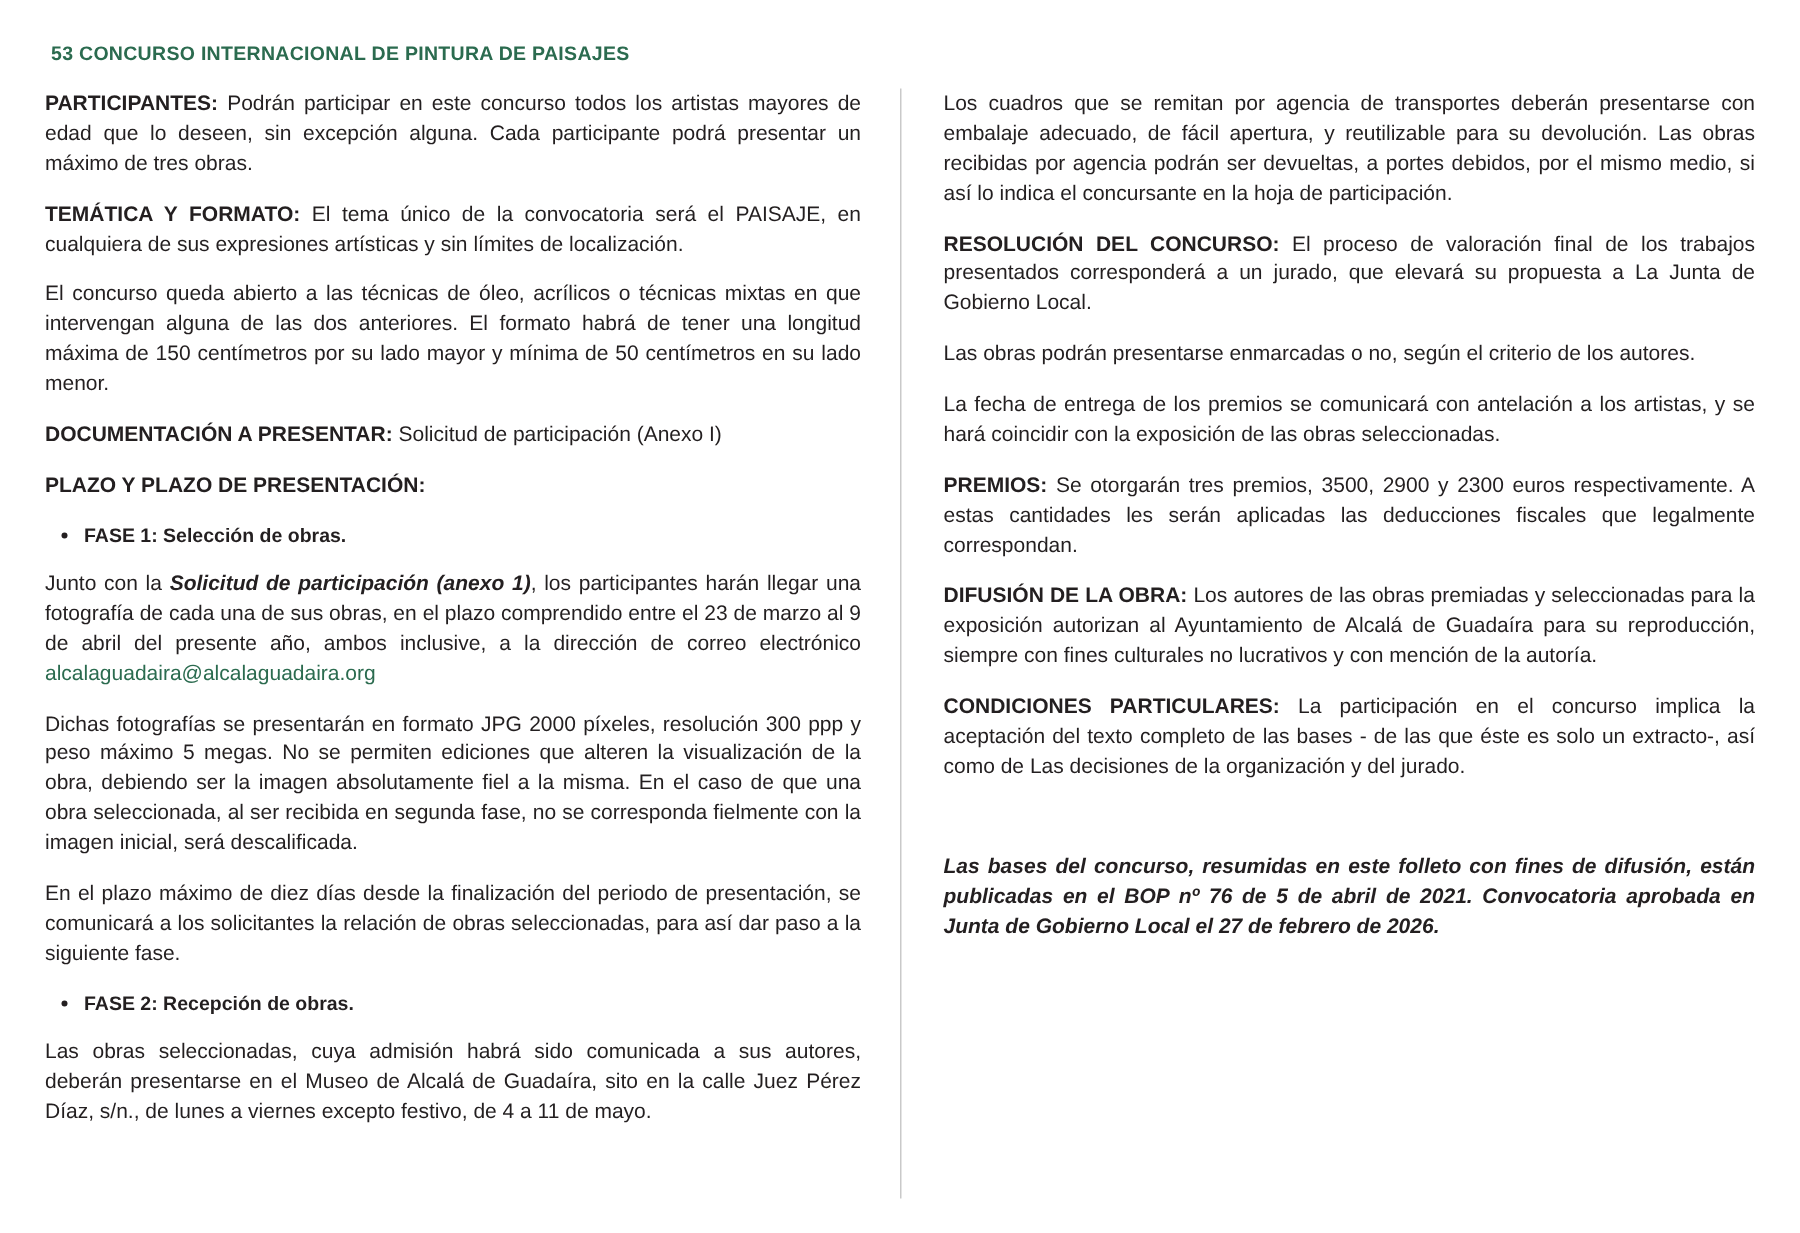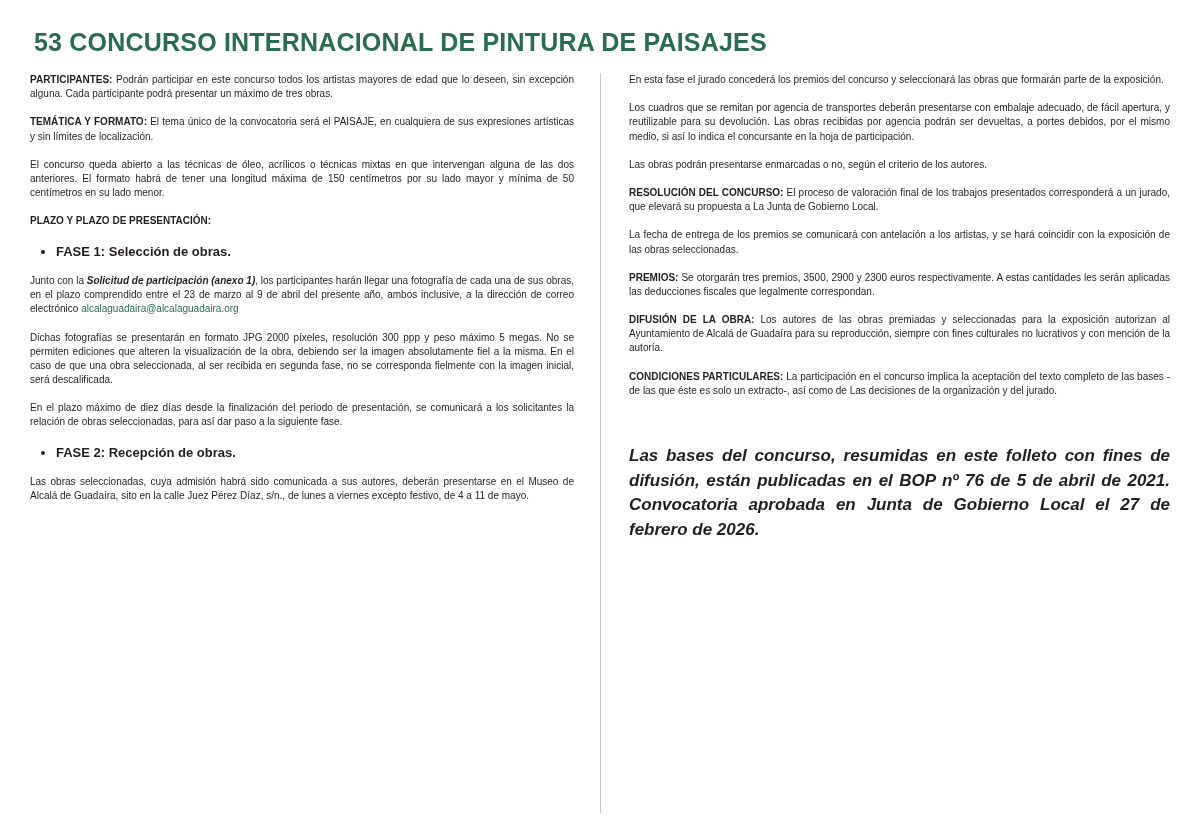--- a/index.html
+++ b/index.html
@@ -15,21 +15,21 @@
   }
   .page {
     position: relative;
     width: 1200px;
     height: 822px;
     box-sizing: border-box;
     padding: 26px 30px 10px 30px;
   }
   .doc-title {
     color: #2b6b4f;
-    font-size: 25px;
+    font-size: 13px;
     font-weight: bold;
     letter-spacing: 0.2px;
     margin: 2px 0 16px 4px;
   }
   .columns {
     display: flex;
     gap: 0;
     align-items: flex-start;
   }
   .col {
@@ -44,21 +44,21 @@
     align-self: stretch;
     background: #c9c9c9;
     min-height: 740px;
   }
   .col-right {
     width: 569px;
     padding-left: 28px;
   }
   p {
     margin: 0 0 14px 0;
-    font-size: 10px;
+    font-size: 14px;
     line-height: 1.42;
     text-align: justify;
     color: #231f20;
   }
   .lead {
     font-weight: bold;
   }
   .bullet-list {
     margin: 0 0 13px 0;
     padding-left: 26px;
@@ -73,21 +73,21 @@
   .italic-bold {
     font-style: italic;
     font-weight: bold;
   }
   .link {
     color: #2b6b4f;
     text-decoration: none;
   }
   .footer-note {
     margin-top: 46px;
-    font-size: 17px;
+    font-size: 14px;
     line-height: 1.45;
     font-style: italic;
     font-weight: bold;
     text-align: justify;
     color: #231f20;
   }
 </style>
 </head>
 <body>
 
@@ -98,20 +98,21 @@
   <div class="columns">
 
     <div class="col col-left">
 
       <p><span class="lead">PARTICIPANTES:</span><span> Podrán participar en este concurso todos los artistas mayores de edad que lo deseen, sin excepción alguna. Cada participante podrá presentar un máximo de tres obras.</span></p>
 
       <p><span class="lead">TEMÁTICA Y FORMATO:</span><span> El tema único de la convocatoria será el PAISAJE, en cualquiera de sus expresiones artísticas y sin límites de localización.</span></p>
 
       <p>El concurso queda abierto a las técnicas de óleo, acrílicos o técnicas mixtas en que intervengan alguna de las dos anteriores. El formato habrá de tener una longitud máxima de 150 centímetros por su lado mayor y mínima de 50 centímetros en su lado menor.</p>
 
+      <p><span class="lead">DOCUMENTACIÓN A PRESENTAR:</span><span> Solicitud de participación (Anexo I)</span></p>
 
       <p><span class="lead">PLAZO Y PLAZO DE PRESENTACIÓN:</span></p>
 
       <ul class="bullet-list">
         <li>FASE 1: Selección de obras.</li>
       </ul>
 
       <p><span>Junto con la </span><span class="italic-bold">Solicitud de participación (anexo 1)</span><span>, los participantes harán llegar una fotografía de cada una de sus obras, en el plazo comprendido entre el 23 de marzo al 9 de abril del presente año, ambos inclusive, a la dirección de correo electrónico </span><span class="link">alcalaguadaira@alcalaguadaira.org</span></p>
 
       <p>Dichas fotografías se presentarán en formato JPG 2000 píxeles, resolución 300 ppp y peso máximo 5 megas. No se permiten ediciones que alteren la visualización de la obra, debiendo ser la imagen absolutamente fiel a la misma. En el caso de que una obra seleccionada, al ser recibida en segunda fase, no se corresponda fielmente con la imagen inicial, será descalificada.</p>
@@ -123,27 +124,26 @@
       </ul>
 
       <p>Las obras seleccionadas, cuya admisión habrá sido comunicada a sus autores, deberán presentarse en el Museo de Alcalá de Guadaíra, sito en la calle Juez Pérez Díaz, s/n., de lunes a viernes excepto festivo, de 4 a 11 de mayo.</p>
 
     </div>
 
     <div class="col-divider"></div>
 
     <div class="col col-right">
 
-      <p>En esta fase el jurado concederá los premios del concurso y seleccionará las obras que formarán parte de la exposición.</p>
 
       <p>Los cuadros que se remitan por agencia de transportes deberán presentarse con embalaje adecuado, de fácil apertura, y reutilizable para su devolución. Las obras recibidas por agencia podrán ser devueltas, a portes debidos, por el mismo medio, si así lo indica el concursante en la hoja de participación.</p>
 
+      <p><span class="lead">RESOLUCIÓN DEL CONCURSO:</span><span> El proceso de valoración final de los trabajos presentados corresponderá a un jurado, que elevará su propuesta a La Junta de Gobierno Local.</span></p>
+
       <p>Las obras podrán presentarse enmarcadas o no, según el criterio de los autores.</p>
-
-      <p><span class="lead">RESOLUCIÓN DEL CONCURSO:</span><span> El proceso de valoración final de los trabajos presentados corresponderá a un jurado, que elevará su propuesta a La Junta de Gobierno Local.</span></p>
 
       <p>La fecha de entrega de los premios se comunicará con antelación a los artistas, y se hará coincidir con la exposición de las obras seleccionadas.</p>
 
       <p><span class="lead">PREMIOS:</span><span> Se otorgarán tres premios, 3500, 2900 y 2300 euros respectivamente. A estas cantidades les serán aplicadas las deducciones fiscales que legalmente correspondan.</span></p>
 
 
       <p><span class="lead">DIFUSIÓN DE LA OBRA:</span><span> Los autores de las obras premiadas y seleccionadas para la exposición autorizan al Ayuntamiento de Alcalá de Guadaíra para su reproducción, siempre con fines culturales no lucrativos y con mención de la autoría.</span></p>
 
       <p><span class="lead">CONDICIONES PARTICULARES:</span><span> La participación en el concurso implica la aceptación del texto completo de las bases - de las que éste es solo un extracto-, así como de Las decisiones de la organización y del jurado.</span></p>
 

